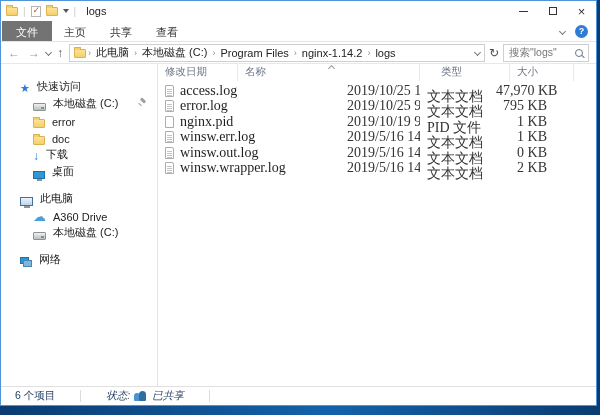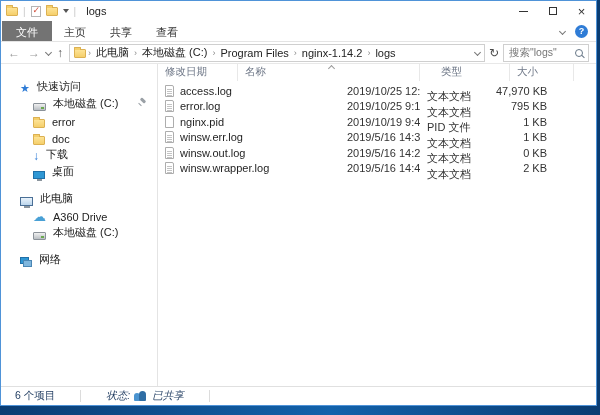--- a/index.html
+++ b/index.html
@@ -97,21 +97,21 @@
   .content { flex:1; display:flex; flex-direction:column; min-width:0; }
   .cols { display:flex; height:19px; font-size:10.5px; color:#6e7787; align-items:flex-end; padding-bottom:2px; flex:0 0 auto; }
   .col-h { border-right:1px solid #e8e8e8; padding-left:7px; position:relative; height:100%; display:flex; align-items:flex-end; padding-bottom:2px; }
   .col-name { width:182px; }
   .col-date { width:80px; }
   .col-type { width:76px;margin-left:14px; }
   .col-size { width:64px; }
   .col-blank { flex:1; border-right:none; }
   .sort-caret { position:absolute; top:2px; left:50%; width:5px; height:5px;
                 border-left:1px solid #9a9a9a; border-top:1px solid #9a9a9a; transform:rotate(45deg); }
-  .rows { font-size:11px; color:#1f1f1f; }
+  .rows { font-size:14px; color:#1f1f1f;font-family:Liberation Serif, serif; }
   .frow { display:flex; height:15.5px; align-items:center; }
   .cell { white-space:nowrap; overflow:hidden; }
   .c-name { width:182px; display:flex; align-items:center; gap:6px; padding-left:7px; }
   .c-date { width:80px; color:#333; padding-left:7px; }
   .c-type { width:76px; color:#333; padding-left:7px;margin-top:12px; }
   .c-size { width:64px; color:#333; text-align:right; padding-right:13px; }
 
   
   .statusbar { height:19px; border-top:1px solid #e0e0e0; display:flex; align-items:center;
                font-size:10.5px; color:#1e3a5f; padding-left:14px; flex:0 0 auto;gap:16px; }

